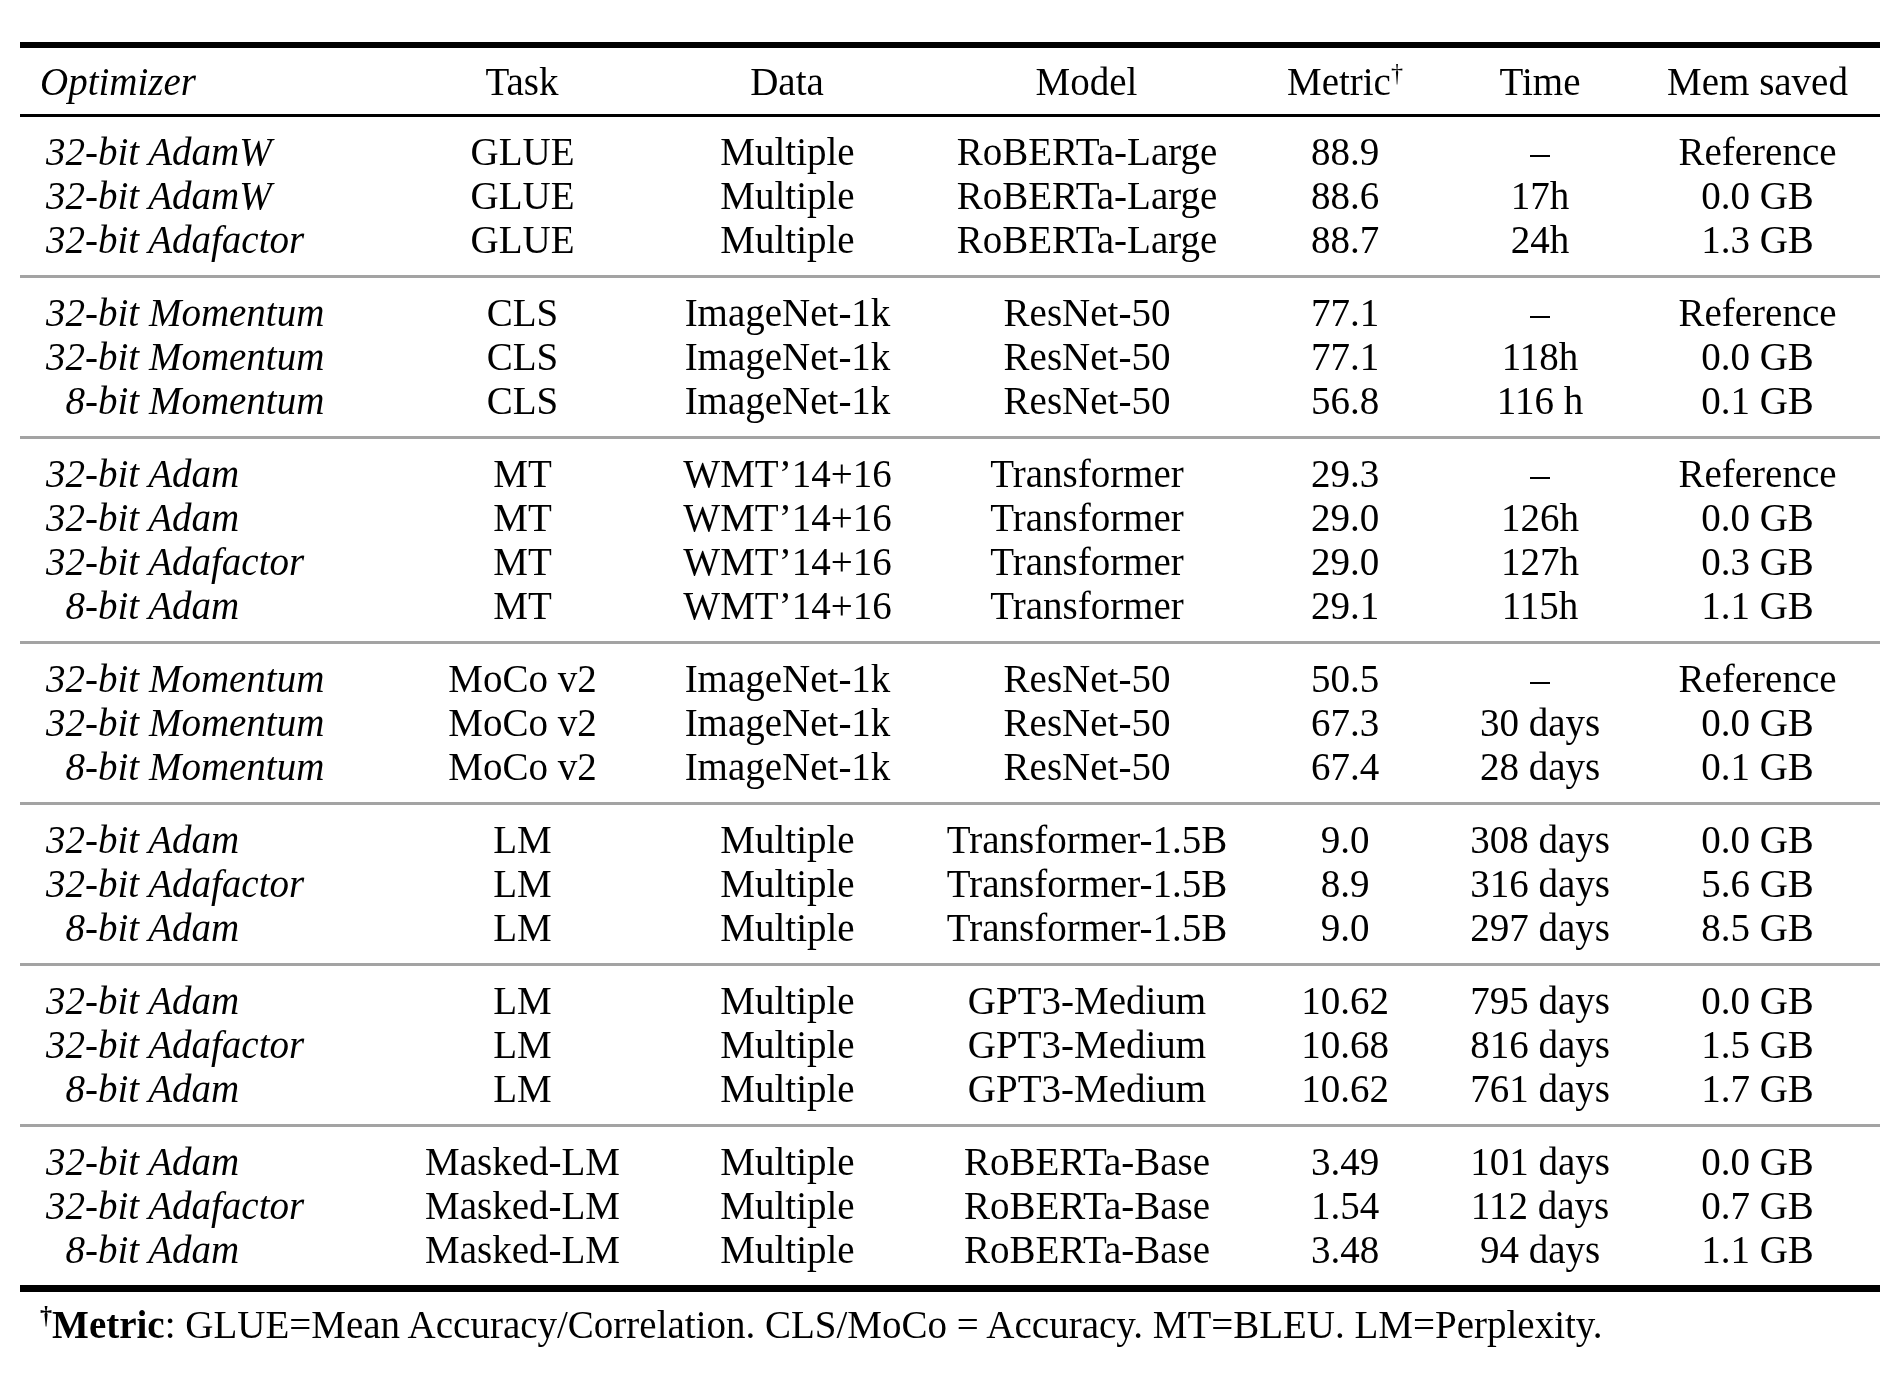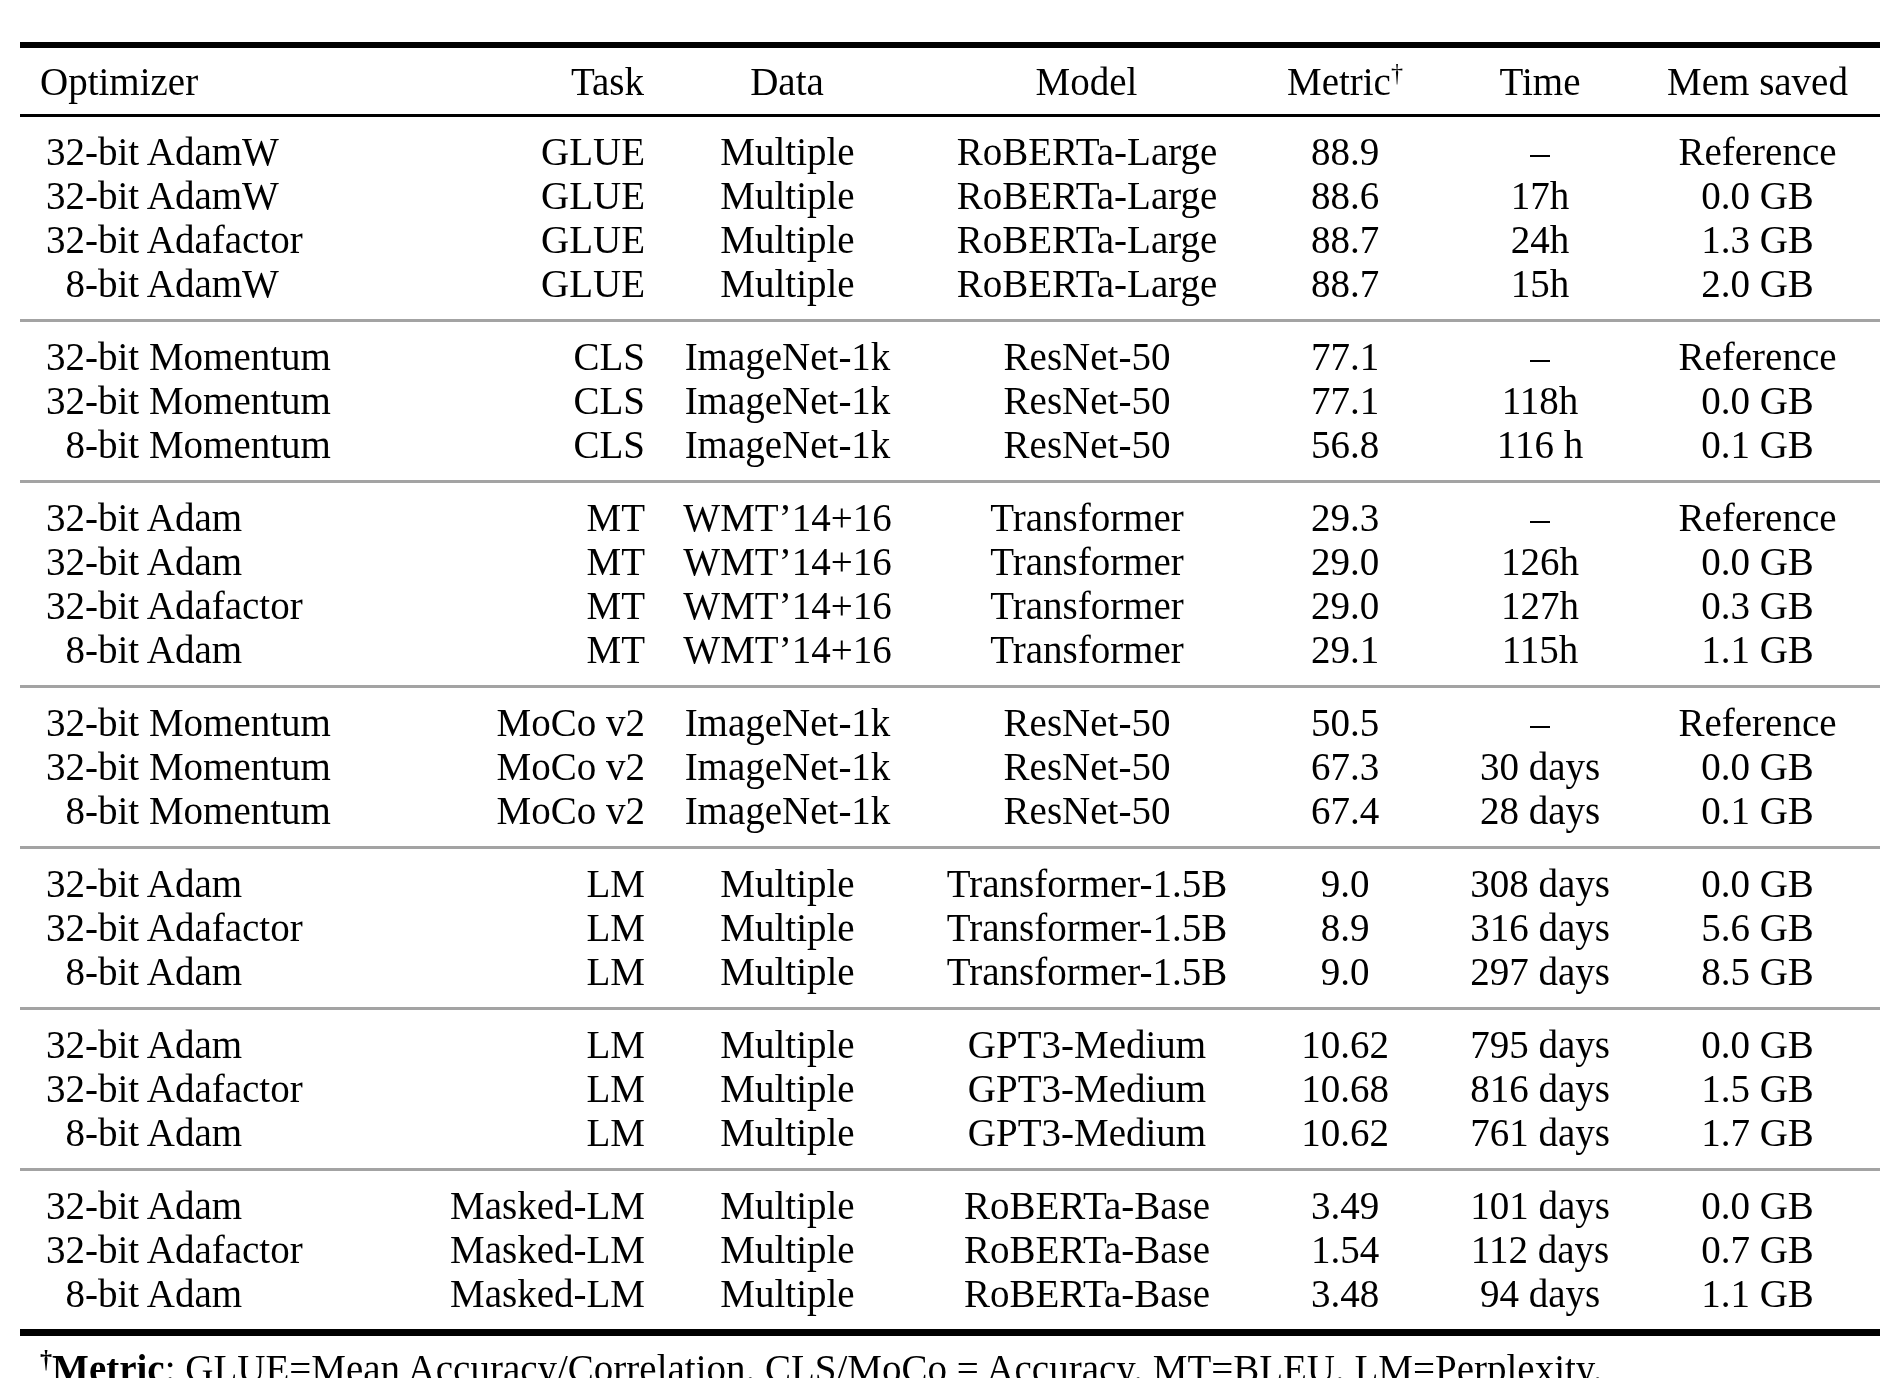--- a/index.html
+++ b/index.html
@@ -36,22 +36,22 @@
     height: 44px;
     padding: 0;
     line-height: 44px;
     vertical-align: middle;
     white-space: nowrap;
   }
   tbody tr:first-child td { padding-top: 13px; }
   tbody tr:last-child td { padding-bottom: 13px; }
 
   
-  .c0 { text-align: left; padding-left: 20px; }
-  .c1 { text-align: right; padding-left: 10px; }
+  .c0 { text-align: left; padding-left: 20px; font-style: italic; }
+  .c1 { text-align: center; padding-left: 10px; }
   .c2 { text-align: center; padding-left: 15px; }
   .c3 { text-align: center; padding-left: 14px; }
   .c4, .c5, .c6 { text-align: center; }
 
   .bits {
     display: inline-block;
     width: 45px;
     text-align: right;
   }
   .bd { font-weight: normal; }
@@ -119,29 +119,20 @@
       </tr>
       <tr>
         <td class="c0"><span class="bits">32</span>-bit Adafactor</td>
         <td class="c1">GLUE</td>
         <td class="c2">Multiple</td>
         <td class="c3">RoBERTa-Large</td>
         <td class="c4 bd">88.7</td>
         <td class="c5">24h</td>
         <td class="c6">1.3 GB</td>
       </tr>
-      <tr>
-        <td class="c0"><span class="bits">8</span>-bit AdamW</td>
-        <td class="c1">GLUE</td>
-        <td class="c2">Multiple</td>
-        <td class="c3">RoBERTa-Large</td>
-        <td class="c4 bd">88.7</td>
-        <td class="c5 bd">15h</td>
-        <td class="c6 bd">2.0 GB</td>
-      </tr>
     </tbody>
     <tbody>
       <tr>
         <td class="c0"><span class="bits">32</span>-bit Momentum</td>
         <td class="c1">CLS</td>
         <td class="c2">ImageNet-1k</td>
         <td class="c3">ResNet-50</td>
         <td class="c4">77.1</td>
         <td class="c5">–</td>
         <td class="c6">Reference</td>

